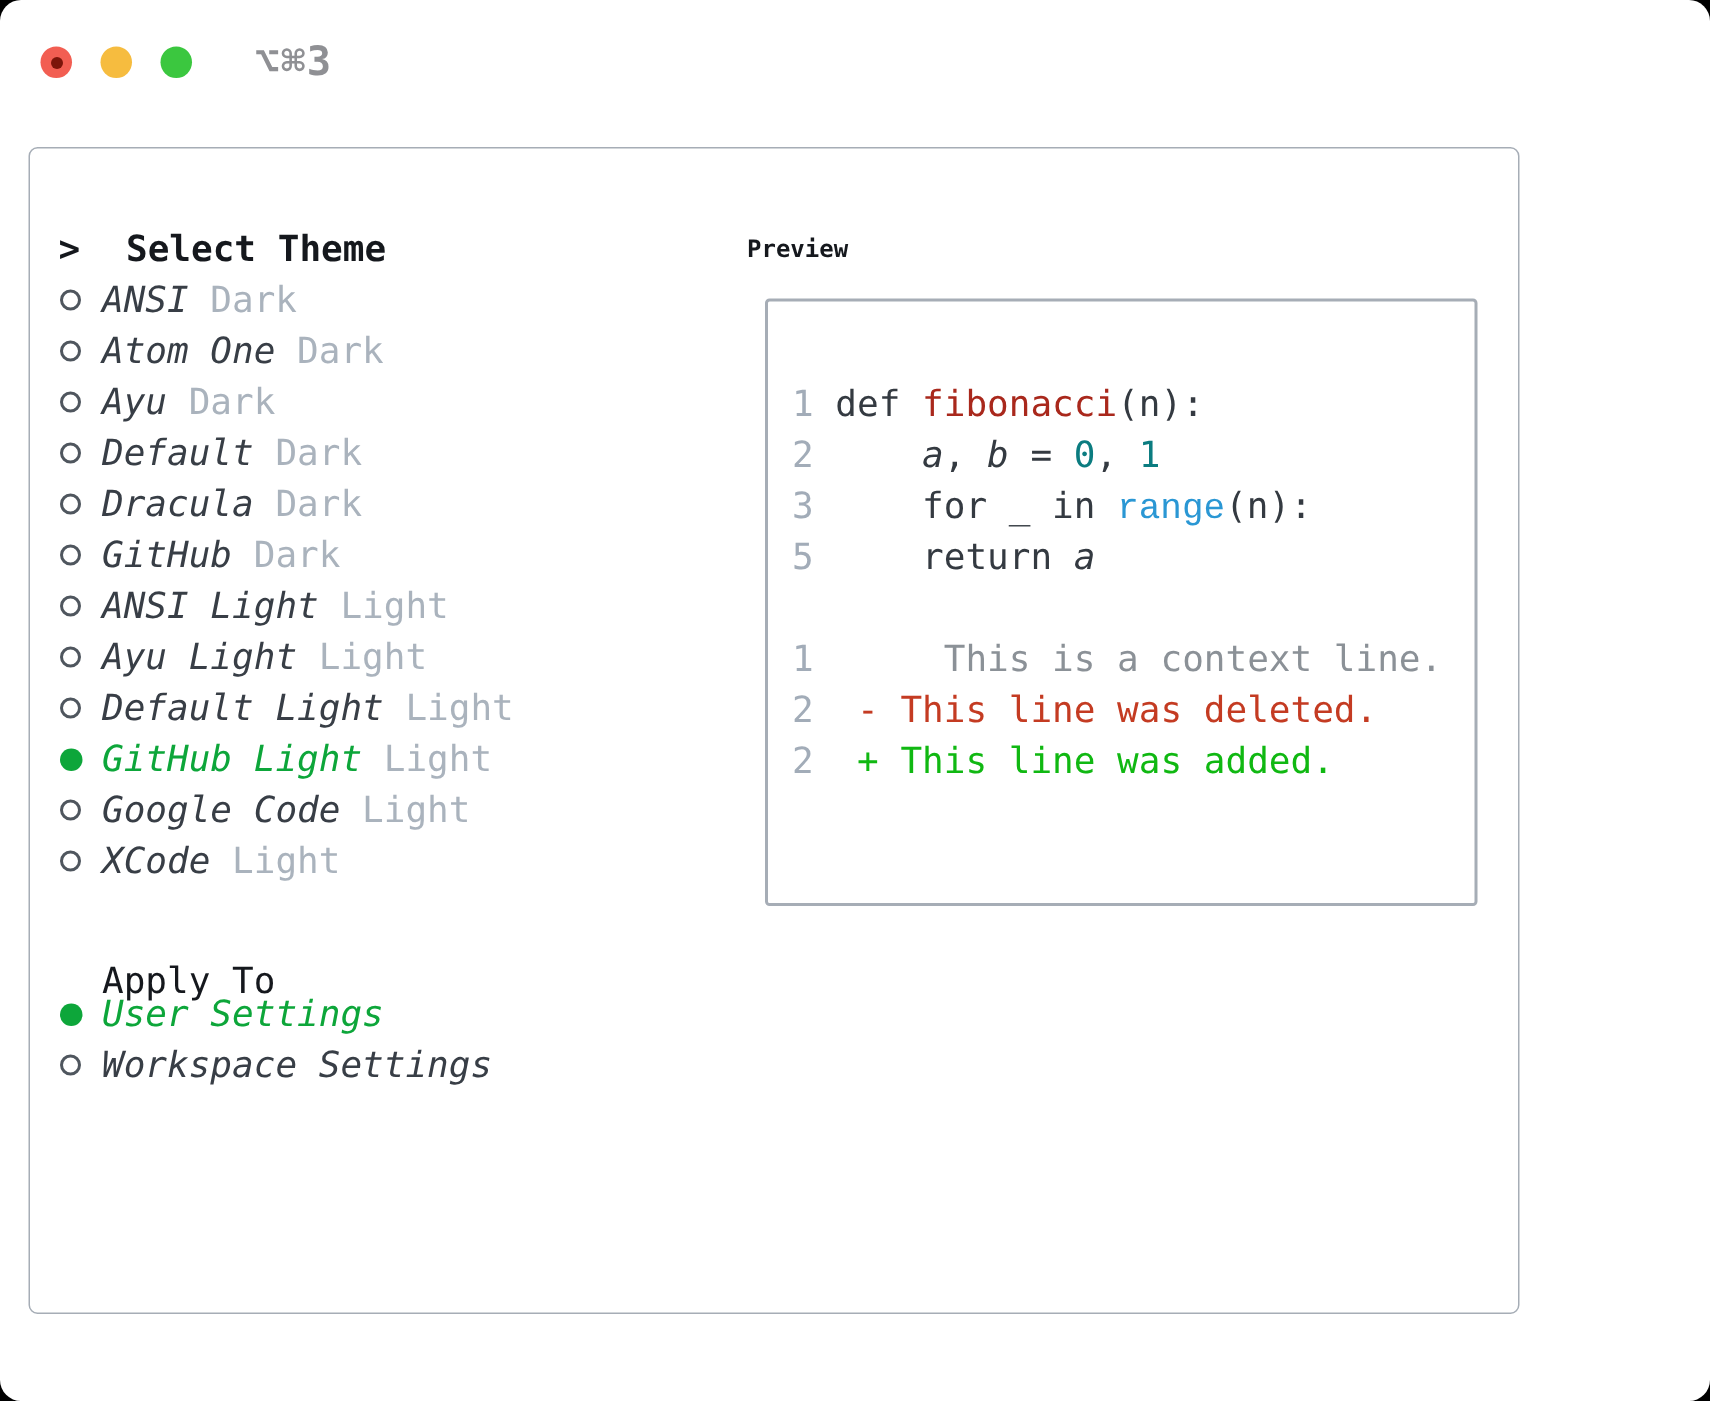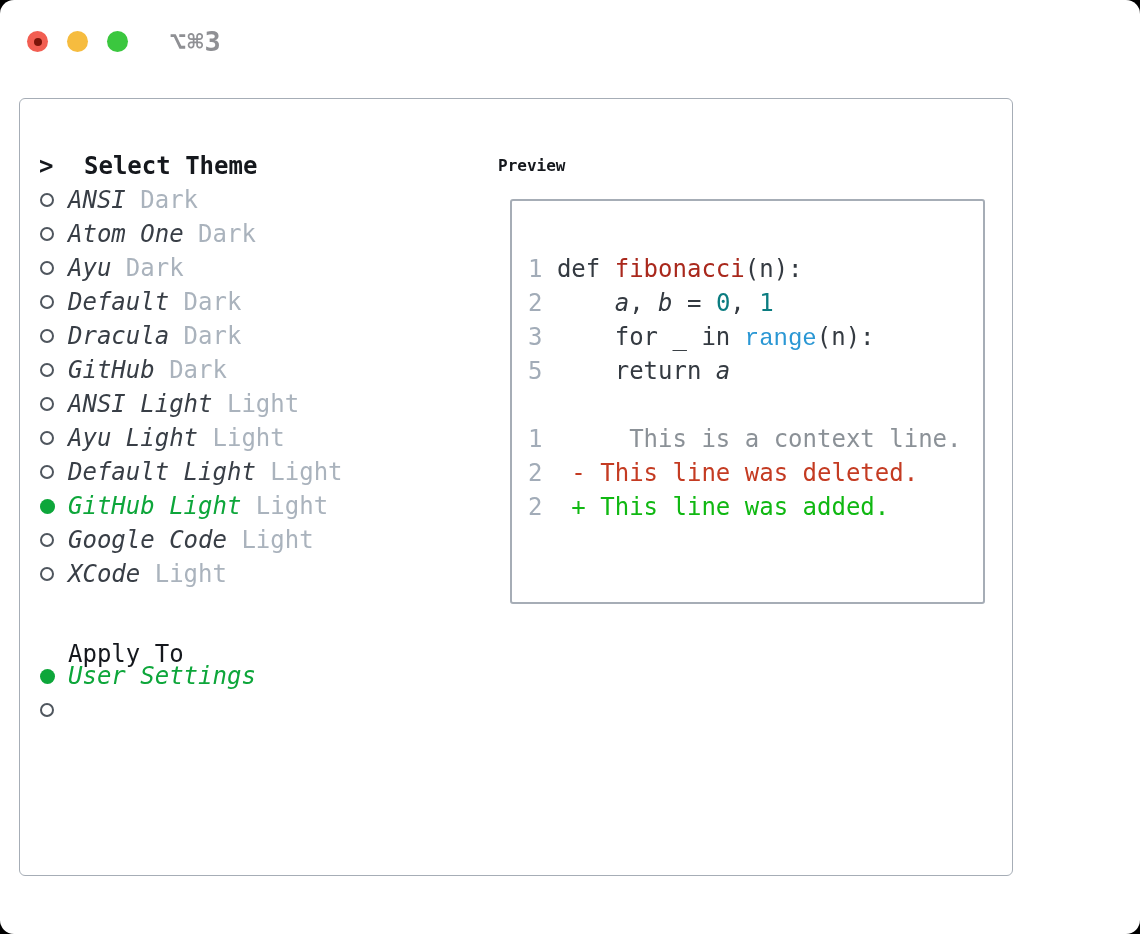--- a/index.html
+++ b/index.html
@@ -116,21 +116,21 @@
 
       <div class="spacer"></div>
 
       <div class="row">
         <span class="marker"></span>
         <span class="hdr2">Apply To</span>
       </div>
 
       <div id="apply-list">
           <div class="row"><span class="marker"><span class="circle sel"></span></span><span class="t-name sel-text">User Settings</span></div>
-          <div class="row"><span class="marker"><span class="circle"></span></span></div>
+          <div class="row"><span class="marker"><span class="circle"></span></span><span class="t-name">Workspace Settings</span></div>
         </div>
 
       <div class="spacer"></div>
 
     </div>
 
     <div class="preview-hdr">Preview</div>
 
     <div class="preview-box" id="preview-box">
         <div class="cline"><span class="lnum">1</span><span class="tok-plain"> def </span><span class="tok-func">fibonacci</span><span class="tok-plain">(n):</span></div>

